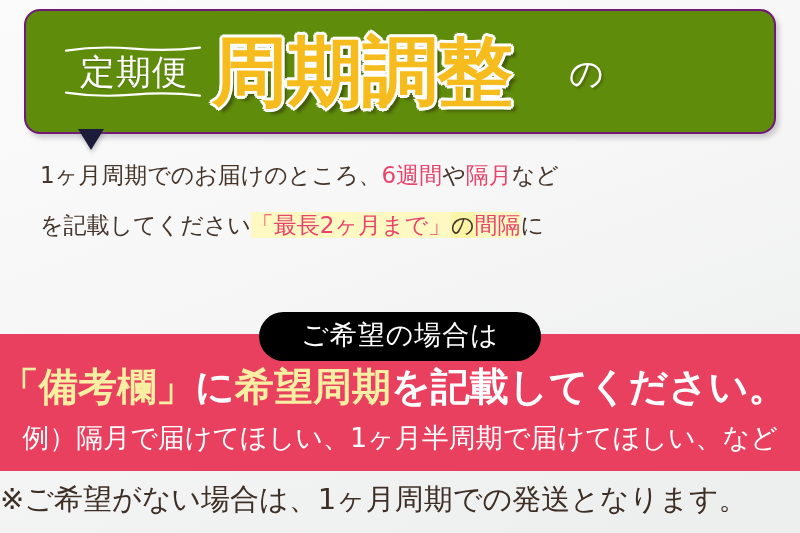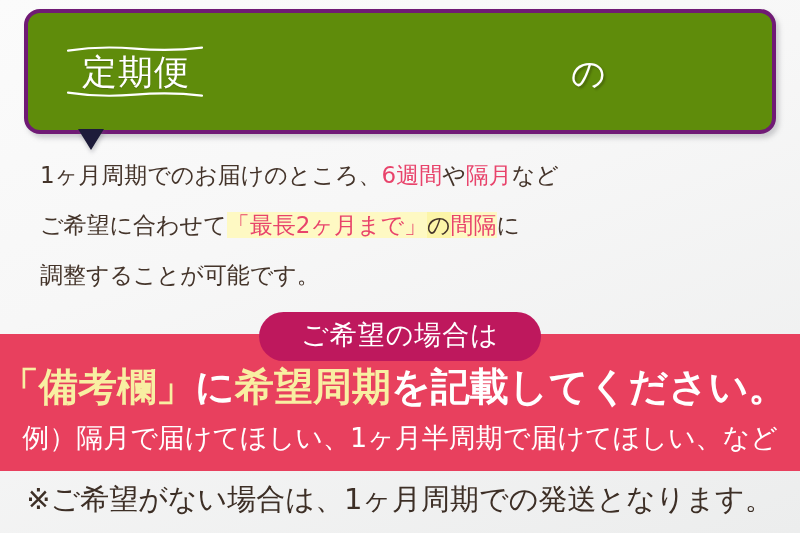--- a/index.html
+++ b/index.html
@@ -7,21 +7,21 @@
   body {
     font-family:"DejaVu Sans","Liberation Sans",sans-serif;
     background:linear-gradient(160deg,#fbfbfb 0%,#f7f7f7 40%,#eceded 100%);
     position:relative;
   }
 
   
   #header-bubble{
     position:absolute; left:24px; top:9px; width:752px; height:125px;
     background:#5f8c0b;
-    border:4px solid #701a75;
+    border:2px solid #701a75;
     border-radius:16px;
     box-shadow:3px 4px 5px rgba(120,120,130,.35);
   }
   #bubble-tail{
     position:absolute; left:80px; top:131px; width:0; height:0;
     border-left:11px solid transparent;
     border-right:11px solid transparent;
     border-top:18px solid #5f8c0b;
     filter:drop-shadow(1px 3px 2px rgba(120,120,130,.4));
   }
@@ -90,65 +90,65 @@
   .hl-brown{ background:#fcf5a8; color:#44342a; }
 
   
   #pink-banner{
     position:absolute; left:0; top:334px; width:800px; height:137px;
     background:#e8405e;
   }
   #wish-pill{
     position:absolute; left:50%; transform:translateX(-50%);
     top:312px; padding:5px 42px 8px;
-    background:#be185d; border-radius:26px;
+    background:#000000; border-radius:26px;
     font-size:27px; color:#fff; letter-spacing:1px; white-space:nowrap;
   }
   #banner-main{
     position:absolute; left:0; top:360px; width:700px; text-align:center;
     font-size:39px; font-weight:700; color:#ffffff; letter-spacing:0px;
     white-space:nowrap;
   }
   .cream{ color:#f8efa2; }
   #banner-example{
     position:absolute; left:0; top:420px; width:800px; text-align:center;
     font-size:27px; color:#ffffff; font-weight:400; white-space:nowrap;
   }
 
   
   #bottom-note{
-    position:absolute; left:0; top:480px; width:800px; text-align:center;
+    position:absolute; left:0; top:480px; width:800px; text-align:left;
     font-size:29px; color:#3d2f26; font-weight:400; white-space:nowrap;
   }
 </style>
 </head>
 <body>
 
 <div id="header-bubble">
 
   <div id="teikibin-block">
     <svg class="deco-wave" viewBox="0 0 138 9">
       <path d="M2 6 Q34 1 69 4 T136 3" fill="none" stroke="#ffffff" stroke-width="2.2" stroke-linecap="round"></path>
     </svg>
     <div id="teikibin-label">定期便</div>
     <svg class="deco-wave" viewBox="0 0 138 9">
       <path d="M2 3 Q34 8 69 5 T136 6" fill="none" stroke="#ffffff" stroke-width="2.2" stroke-linecap="round"></path>
     </svg>
   </div>
 
+  <div id="main-title">周期調整</div>
   <div id="title-no">の</div>
 
 
 </div>
 <div id="bubble-tail"></div>
 
 <div id="body-copy">
   <span class="body-line"><span>1ヶ月周期でのお届けのところ、</span><span class="pink">6週間</span><span>や</span><span class="pink">隔月</span><span>など</span></span>
-  <span class="body-line"><span>ご希望に合わせて</span><span class="pink hl">「最長2ヶ月まで」</span><span class="hl-brown">の</span><span class="pink hl">間隔</span><span>に</span></span>
-  <span class="body-line">調整することが可能です。</span>
+  <span class="body-line"><span>を記載してください</span><span class="pink hl">「最長2ヶ月まで」</span><span class="hl-brown">の</span><span class="pink hl">間隔</span><span>に</span></span>
 </div>
 
 <div id="pink-banner"></div>
 
 <div id="wish-pill">ご希望の場合は</div>
 
 <div id="banner-main"><span class="cream">「備考欄」</span><span>に</span><span class="cream">希望周期</span><span>を記載してください。</span></div>
 
 <div id="banner-example">例）隔月で届けてほしい、1ヶ月半周期で届けてほしい、など</div>
 

